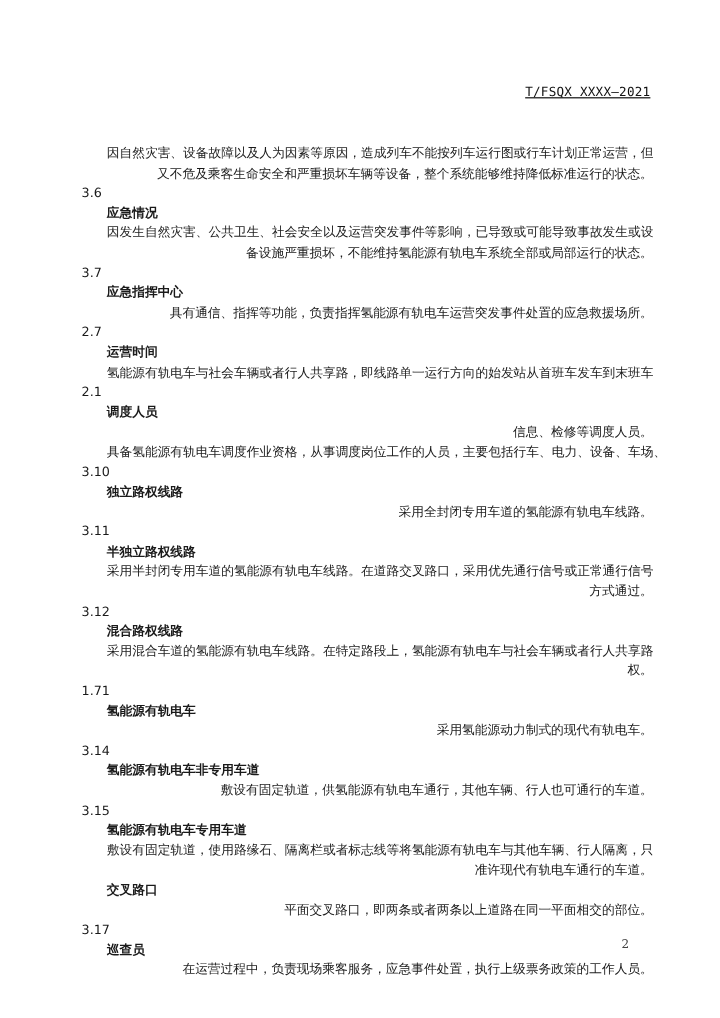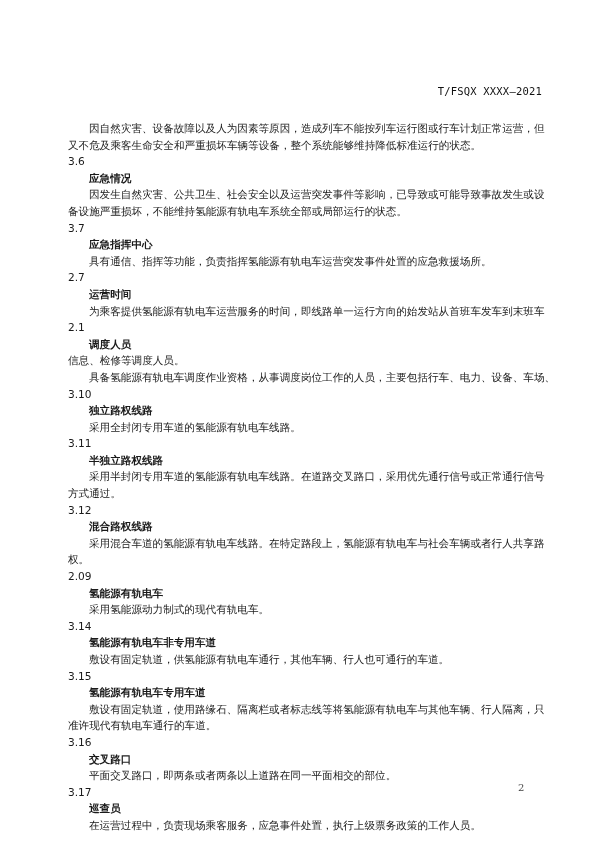--- a/index.html
+++ b/index.html
@@ -1,21 +1,21 @@
 <!DOCTYPE html>
 <html><head>
 <meta charset="utf-8">
 <style>
   html, body { margin:0; padding:0; background:#ffffff; }
   body { width:600px; height:848px; position:relative; overflow:hidden;
          font-family:"DejaVu Serif","Liberation Serif",serif; color:#1a1a1a; }
-  .header-code { position:absolute; top:85px; right:58px; font-family:"DejaVu Sans Mono","Liberation Mono",monospace;
-                 font-size:10.5px; letter-spacing:0.2px; color:#111; }
+  .header-code { position:absolute; top:71px; right:58px; font-family:"DejaVu Sans Mono","Liberation Mono",monospace;
+                 font-size:10.5px; letter-spacing:0.2px; color:#111;text-decoration:underline; }
   .content { position:absolute; left:68px; top:120px; width:476px; font-size:10.6px; line-height:16.6px; }
-  .line { white-space:nowrap; }
+  .line { white-space:nowrap;text-align:right; }
   .indent { padding-left:21px; }
   .num { font-family:"DejaVu Sans","Liberation Sans",sans-serif; font-size:10.6px; }
   .term { font-family:"DejaVu Sans","Liberation Sans",sans-serif; font-weight:bold; padding-left:21px; font-size:10.6px; }
   .page-num { position:absolute; top:782px; left:518px; font-size:10px; color:#444; }
 </style>
 </head>
 <body>
 
 <div class="header-code">T/FSQX XXXX—2021</div>
 
@@ -30,21 +30,21 @@
     <div class="line">备设施严重损坏，不能维持氢能源有轨电车系统全部或局部运行的状态。</div>
   </div>
   <div>
     <div class="num">3.7</div>
     <div class="term">应急指挥中心</div>
     <div class="line indent">具有通信、指挥等功能，负责指挥氢能源有轨电车运营突发事件处置的应急救援场所。</div>
   </div>
   <div>
     <div class="num">2.7</div>
     <div class="term">运营时间</div>
-    <div class="line indent">为乘客提供氢能源有轨电车运营服务的时间，即线路单一运行方向的始发站从首班车发车到末班车</div>
+    <div class="line indent">氢能源有轨电车与社会车辆或者行人共享路，即线路单一运行方向的始发站从首班车发车到末班车</div>
   </div>
   <div>
     <div class="num">2.1</div>
     <div class="term">调度人员</div>
     <div class="line">信息、检修等调度人员。</div>
     <div class="line indent">具备氢能源有轨电车调度作业资格，从事调度岗位工作的人员，主要包括行车、电力、设备、车场、</div>
   </div>
   <div>
     <div class="num">3.10</div>
     <div class="term">独立路权线路</div>
@@ -56,37 +56,36 @@
     <div class="line indent">采用半封闭专用车道的氢能源有轨电车线路。在道路交叉路口，采用优先通行信号或正常通行信号</div>
     <div class="line">方式通过。</div>
   </div>
   <div>
     <div class="num">3.12</div>
     <div class="term">混合路权线路</div>
     <div class="line indent">采用混合车道的氢能源有轨电车线路。在特定路段上，氢能源有轨电车与社会车辆或者行人共享路</div>
     <div class="line">权。</div>
   </div>
   <div>
-    <div class="num">2.09</div>
+    <div class="num">1.71</div>
     <div class="term">氢能源有轨电车</div>
     <div class="line indent">采用氢能源动力制式的现代有轨电车。</div>
   </div>
   <div>
     <div class="num">3.14</div>
     <div class="term">氢能源有轨电车非专用车道</div>
     <div class="line indent">敷设有固定轨道，供氢能源有轨电车通行，其他车辆、行人也可通行的车道。</div>
   </div>
   <div>
     <div class="num">3.15</div>
     <div class="term">氢能源有轨电车专用车道</div>
     <div class="line indent">敷设有固定轨道，使用路缘石、隔离栏或者标志线等将氢能源有轨电车与其他车辆、行人隔离，只</div>
     <div class="line">准许现代有轨电车通行的车道。</div>
   </div>
   <div>
-    <div class="num">3.16</div>
     <div class="term">交叉路口</div>
     <div class="line indent">平面交叉路口，即两条或者两条以上道路在同一平面相交的部位。</div>
   </div>
   <div>
     <div class="num">3.17</div>
     <div class="term">巡查员</div>
     <div class="line indent">在运营过程中，负责现场乘客服务，应急事件处置，执行上级票务政策的工作人员。</div>
   </div>
 
 </div>

